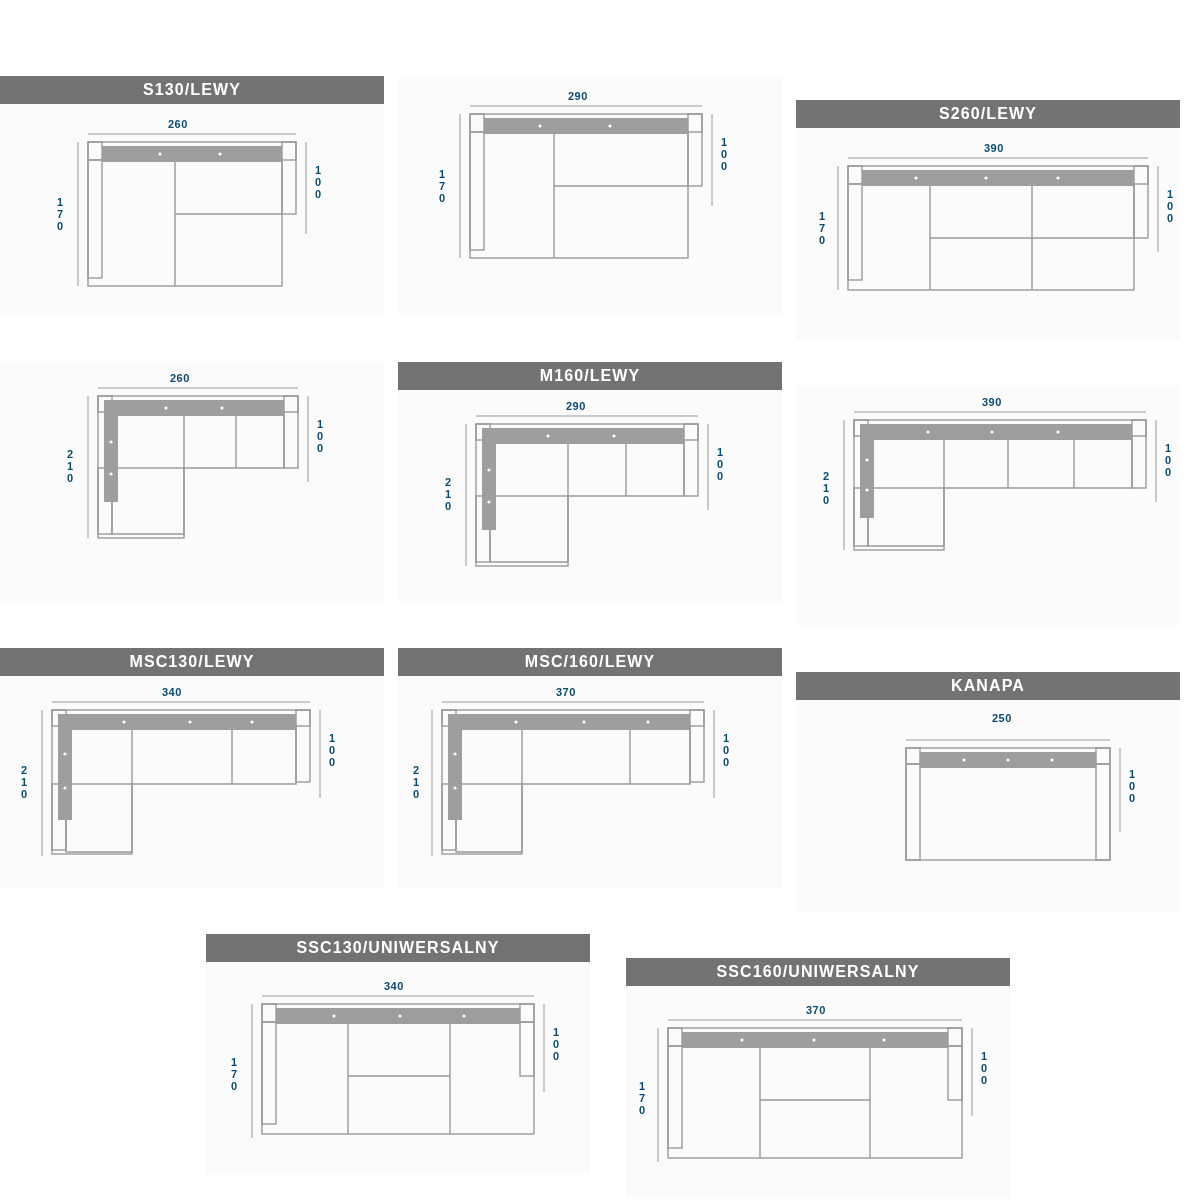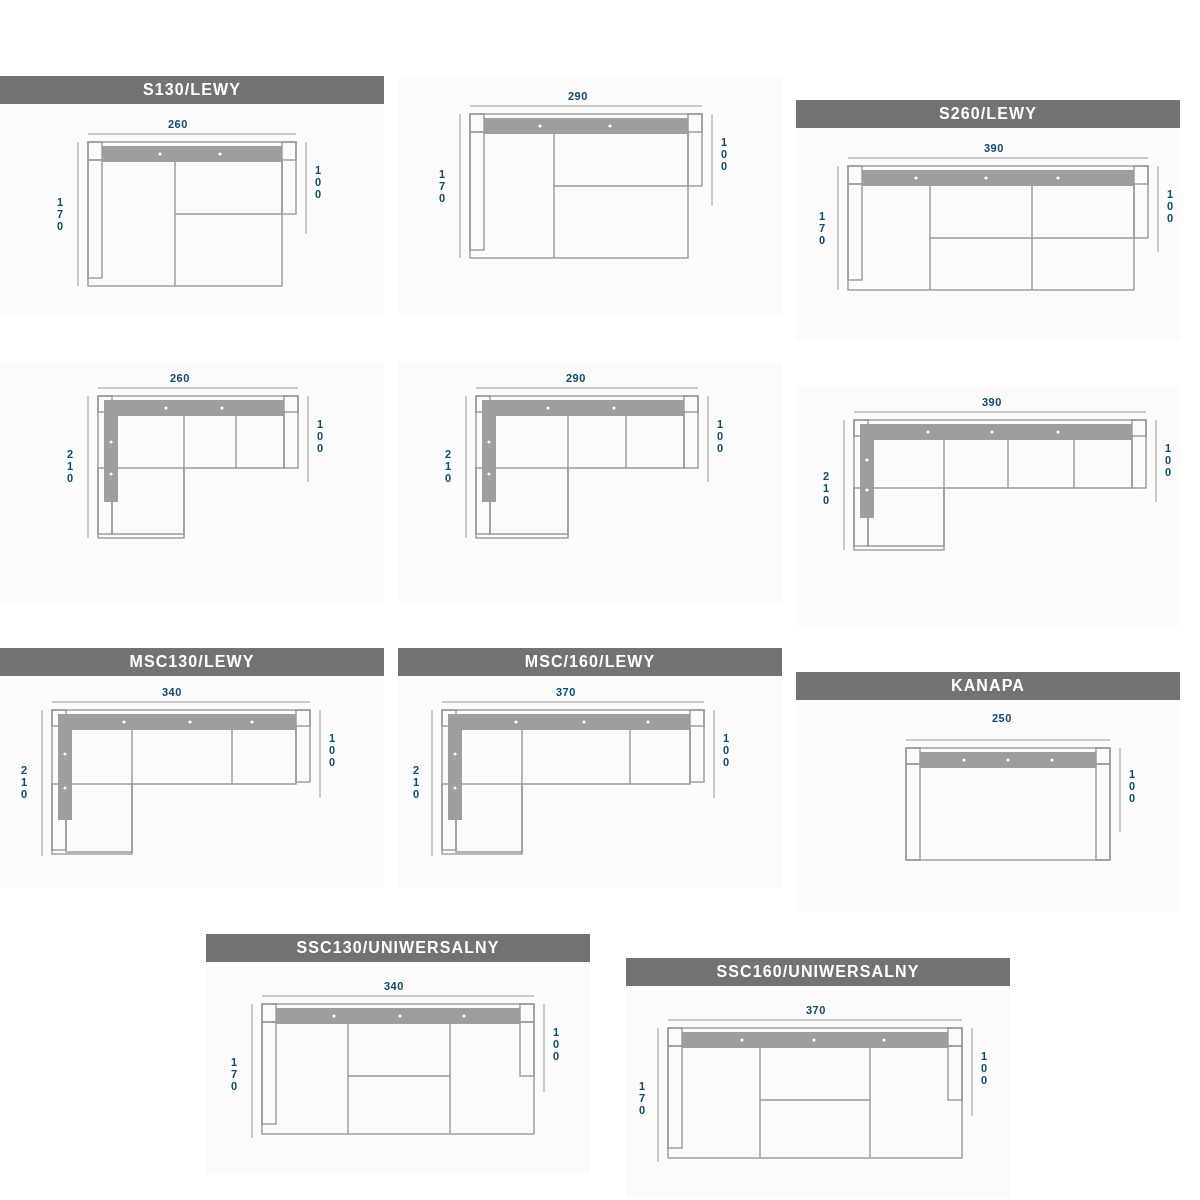--- a/index.html
+++ b/index.html
@@ -193,20 +193,21 @@
             <line x1="308" y1="34" x2="308" y2="120" stroke="#9a9a9a" stroke-width="1"></line>
             <line x1="88" y1="34" x2="88" y2="176" stroke="#9a9a9a" stroke-width="1"></line>
           </svg>
           <div class="dim" style="left:170px; top:10px;">260</div>
           <div class="dim vert" style="left:64px; top:86px;">210</div>
           <div class="dim vert" style="left:314px; top:56px;">100</div>
         </div>
       </div>
 
       <div class="card">
+        <div class="card-title">M160/LEWY</div>
         <div class="card-body">
           <svg class="diagram" viewBox="0 0 384 212">
             <rect x="78" y="34" width="222" height="16" fill="none" stroke="#9a9a9a" stroke-width="1.4"></rect>
             <rect x="78" y="34" width="14" height="138" fill="none" stroke="#9a9a9a" stroke-width="1.4"></rect>
             <rect x="286" y="34" width="14" height="72" fill="none" stroke="#9a9a9a" stroke-width="1.4"></rect>
             <path d="M92 50 L286 50 L286 106 L170 106 L170 172 L92 172 Z" fill="none" stroke="#9a9a9a" stroke-width="1.4"></path>
             <line x1="170" y1="50" x2="170" y2="106" stroke="#9a9a9a" stroke-width="1.4"></line>
             <line x1="228" y1="50" x2="228" y2="106" stroke="#9a9a9a" stroke-width="1.4"></line>
             <rect x="78" y="106" width="92" height="70" fill="none" stroke="#9a9a9a" stroke-width="1.4"></rect>
             <rect x="92" y="38" width="194" height="16" fill="#9e9e9e"></rect>

